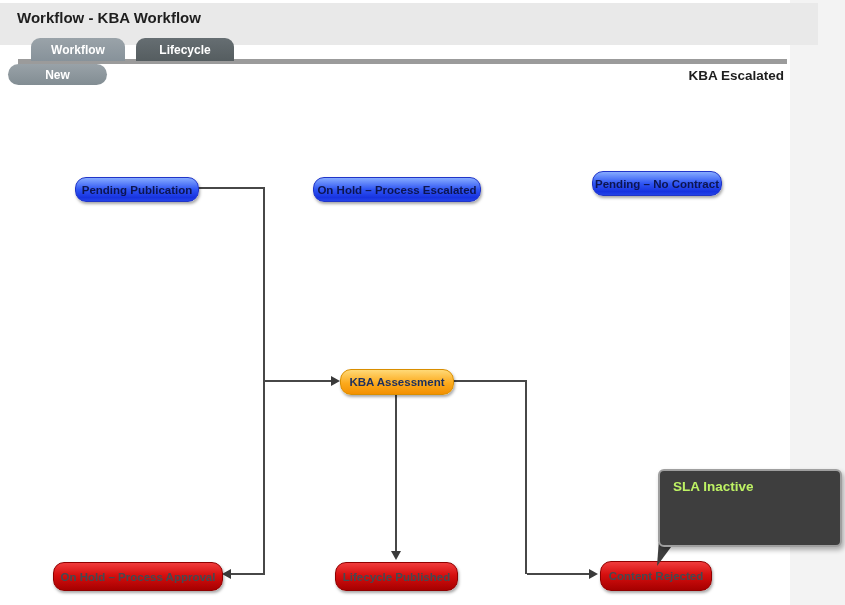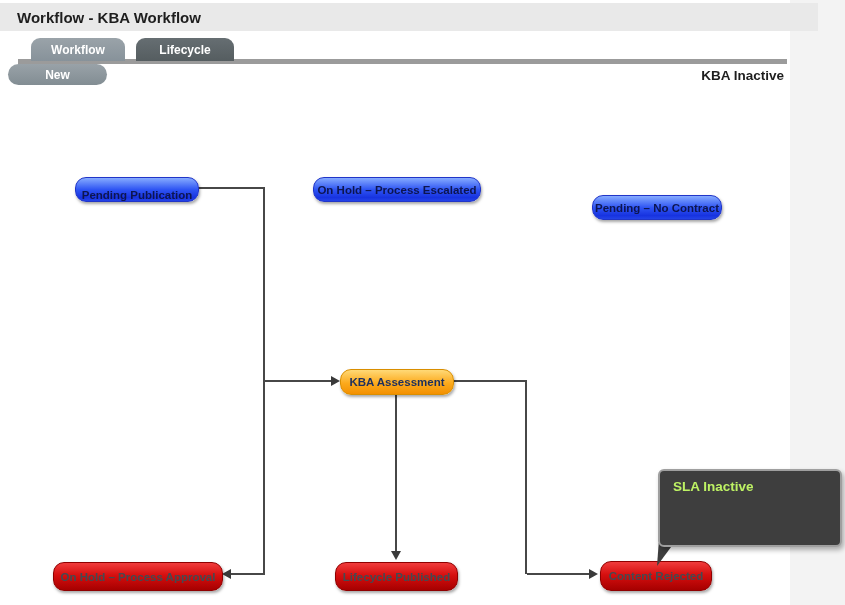--- a/index.html
+++ b/index.html
@@ -2,21 +2,21 @@
 <html><head>
 <meta charset="utf-8">
 <style>
   html,body{margin:0;padding:0;}
   body{
     width:845px;height:605px;position:relative;overflow:hidden;
     background:#ffffff;
     font-family:"Liberation Sans", sans-serif;
   }
   .right-strip{position:absolute;left:790px;top:0;width:55px;height:605px;background:#f3f3f3;z-index:0;}
-  .header-bar{position:absolute;left:0;top:3px;width:790px;height:28px;background:#e9e9e9;z-index:1;padding-left:28px;}
+  .header-bar{position:absolute;left:0;top:3px;width:790px;height:42px;background:#e9e9e9;z-index:1;padding-left:28px;}
   .header-title{position:absolute;left:17px;top:6px;font-size:15px;font-weight:bold;color:#1e1e1e;}
   .tab{position:absolute;top:38px;height:23px;border-radius:9px 9px 0 0;color:#ffffff;
        font-size:12px;font-weight:bold;display:flex;align-items:center;justify-content:center;z-index:2;cursor:pointer;}
   .tab-active{left:31px;width:94px;background:linear-gradient(180deg,#9aa3a9,#87929a);}
   .tab-inactive{left:136px;width:98px;background:linear-gradient(180deg,#666e72,#555d60);}
   .h-rule{position:absolute;left:18px;top:59px;width:769px;height:5px;background:#9b9b9b;z-index:1;}
   .new-btn{position:absolute;left:8px;top:64px;width:99px;height:21px;border-radius:11px;
        background:linear-gradient(180deg,#99a2a8,#828d93);color:#fff;font-size:12px;font-weight:bold;
        display:flex;align-items:center;justify-content:center;z-index:2;cursor:pointer;}
   .diagram-title{position:absolute;right:61px;top:68px;font-size:13.5px;font-weight:bold;color:#1e1e1e;}
@@ -60,42 +60,42 @@
 </div>
 <div class="tab tab-inactive">
   <span>Lifecycle</span>
 </div>
 <div class="h-rule"></div>
 
 <div class="new-btn">
   <span>New</span>
 </div>
 
-<div class="diagram-title">KBA Inactive</div>
+<div class="diagram-title">KBA Escalated</div>
 
 <div class="ln" style="left:197px;top:187px;width:68px;height:2px;"></div>
 <div class="ln" style="left:263px;top:187px;width:2px;height:388px;"></div>
 <div class="ln" style="left:265px;top:380px;width:66px;height:2px;"></div>
 <div class="arrow arrow-right" style="left:331px;top:376px;"></div>
 <div class="ln" style="left:231px;top:573px;width:34px;height:2px;"></div>
 <div class="arrow arrow-left" style="left:222px;top:569px;"></div>
 <div class="ln" style="left:452px;top:380px;width:75px;height:2px;"></div>
 <div class="ln" style="left:525px;top:380px;width:2px;height:194px;"></div>
 <div class="ln" style="left:527px;top:573px;width:62px;height:2px;"></div>
 <div class="arrow arrow-right" style="left:589px;top:569px;"></div>
 <div class="ln" style="left:395px;top:393px;width:2px;height:158px;"></div>
 <div class="arrow arrow-down" style="left:391px;top:551px;"></div>
 
-<div class="node blue" style="left:75px;top:177px;width:122px;height:23px;align-items:flex-end;">
+<div class="node blue" style="left:75px;top:177px;width:122px;height:23px;">
   <span>Pending Publication</span>
 </div>
 <div class="node blue" style="left:313px;top:177px;width:166px;height:23px;">
   <span>On Hold – Process Escalated</span>
 </div>
-<div class="node blue" style="left:592px;top:195px;width:128px;height:23px;">
+<div class="node blue" style="left:592px;top:171px;width:128px;height:23px;">
   <span>Pending – No Contract</span>
 </div>
 <div class="node orange" style="left:340px;top:369px;width:112px;height:24px;">
   <span>KBA Assessment</span>
 </div>
 <div class="node red" style="left:53px;top:562px;width:168px;height:27px;">
   <span>On Hold – Process Approval</span>
 </div>
 <div class="node red" style="left:335px;top:562px;width:121px;height:27px;">
   <span>Lifecycle Published</span>

